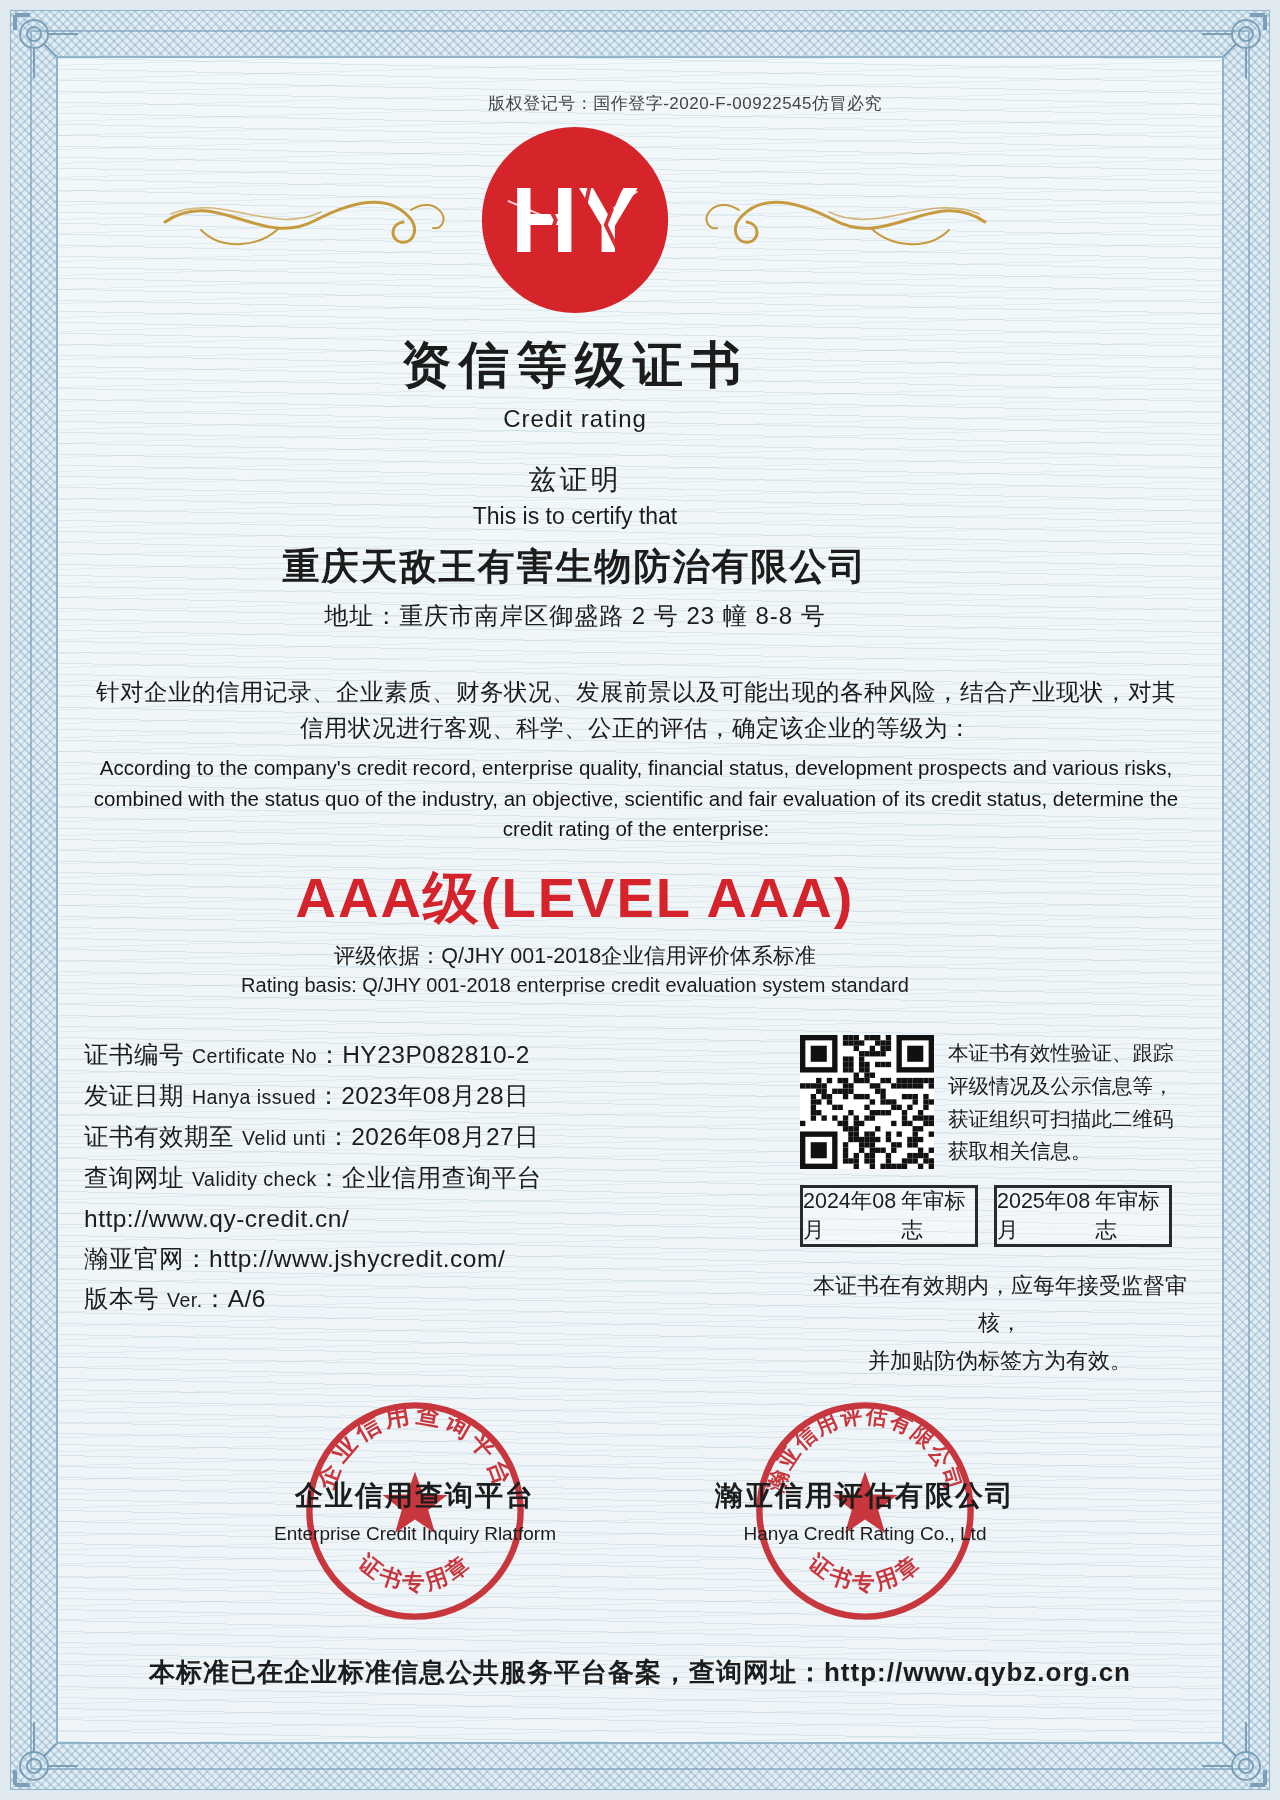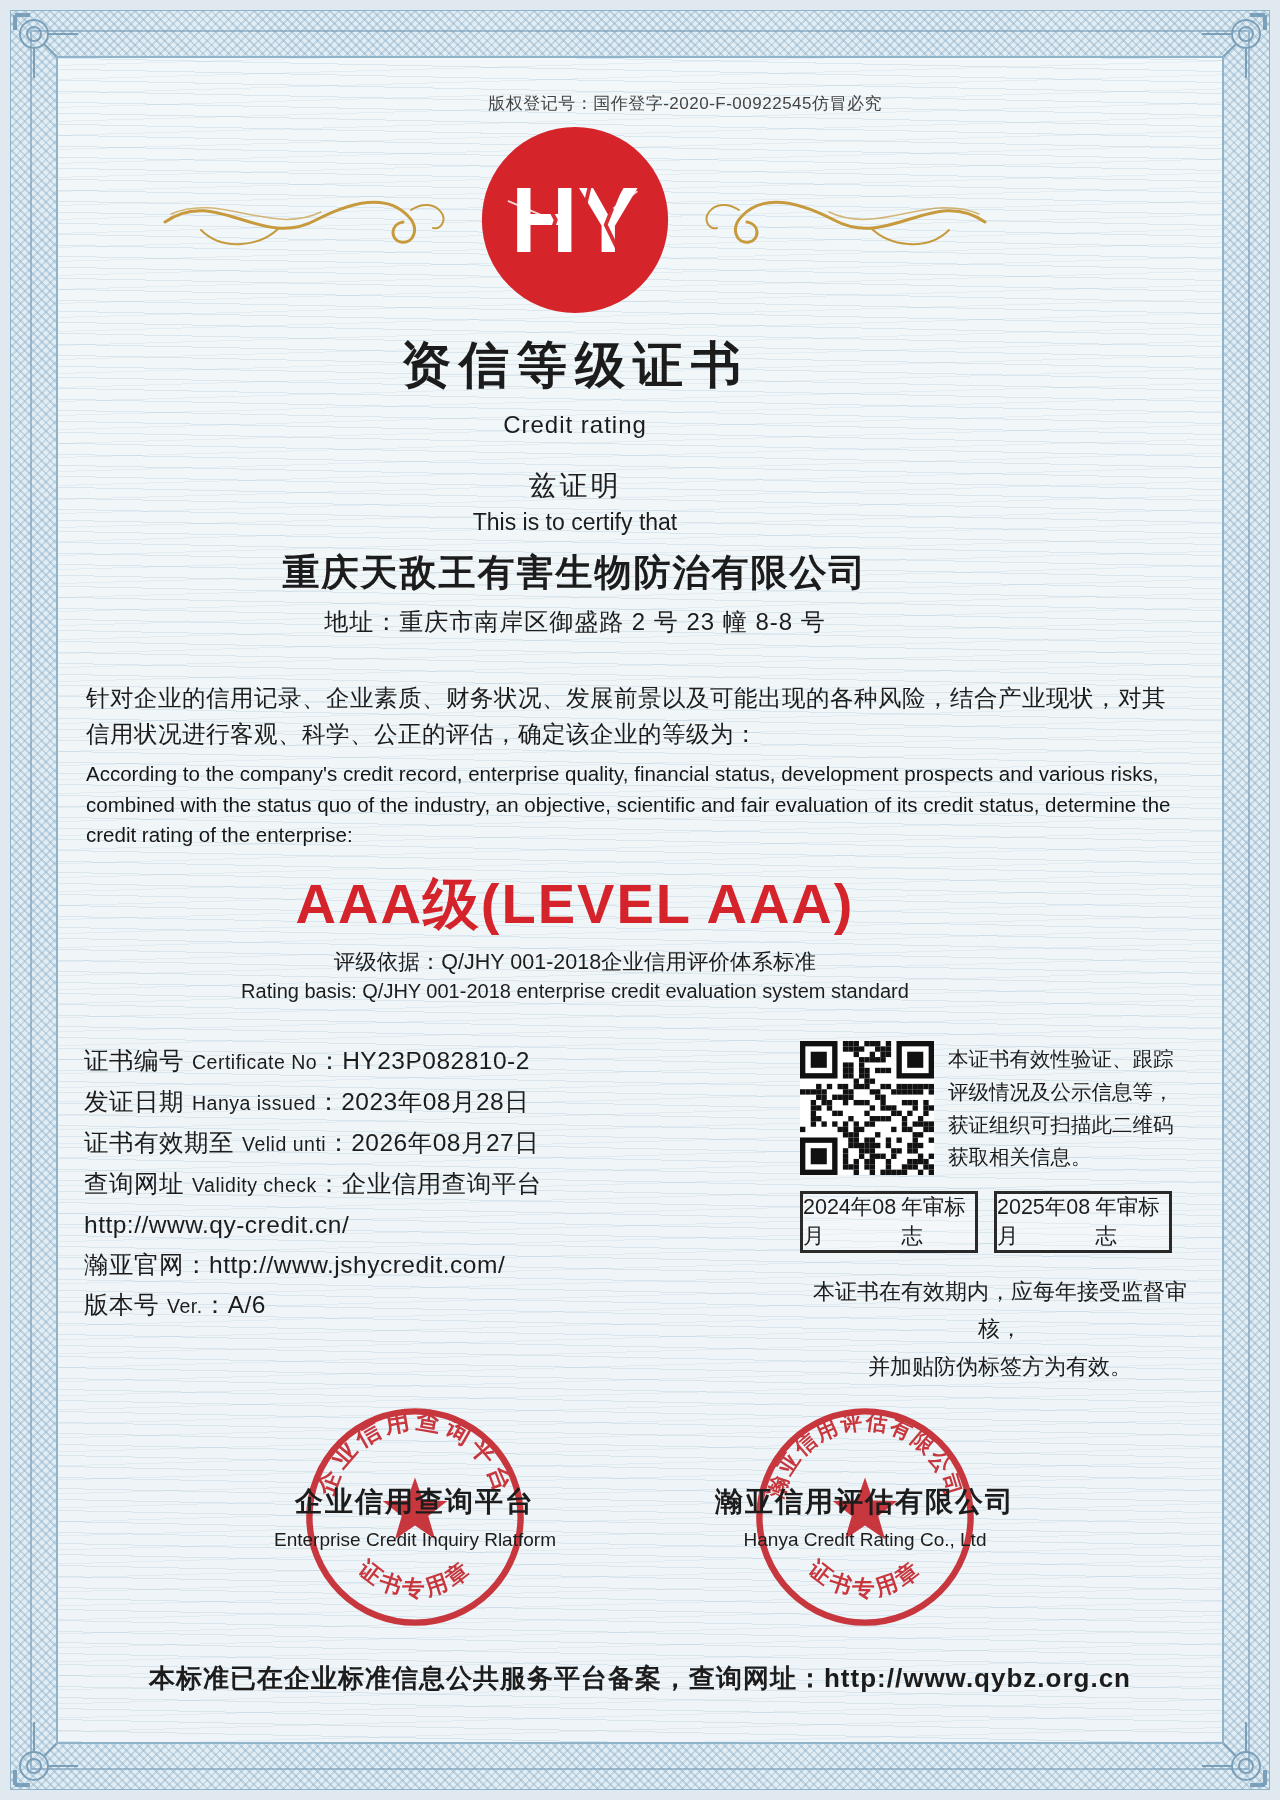--- a/index.html
+++ b/index.html
@@ -37,26 +37,26 @@
   .copyright{
     margin-top:34px;text-align:right;padding-right:340px;
     font-size:17px;color:#444;letter-spacing:.5px;
   }
   .main-col{padding-right:130px;text-align:center;}
   .logo-row{display:flex;align-items:center;justify-content:center;margin-top:2px;height:205px;gap:18px;}
   .flourish{width:300px;height:80px;flex:0 0 auto;}
   .flourish.right{transform:scaleX(-1);}
   .logo{width:192px;height:192px;flex:0 0 auto;}
   .title-cn{font-size:50px;font-weight:bold;letter-spacing:8px;margin-top:10px;}
-  .title-en{font-size:24px;margin-top:12px;letter-spacing:1px;}
+  .title-en{font-size:24px;margin-top:6px;letter-spacing:1px;}
   .certify-cn{font-size:28px;margin-top:28px;letter-spacing:3px;}
   .certify-en{font-size:23px;margin-top:4px;}
   .company{font-size:37px;font-weight:bold;margin-top:12px;letter-spacing:2px;}
   .code,.addr{font-size:24px;margin-top:8px;letter-spacing:1px;}
-  .paragraph{margin:42px 36px 0 28px;text-align:left;}
+  .paragraph{margin:42px 36px 0 28px;text-align:center;}
   .para-cn{font-size:23.5px;line-height:1.55;letter-spacing:.5px;}
   .para-en{font-size:20.5px;line-height:1.5;margin-top:6px;color:#161616;}
   .rating-line{font-size:56px;font-weight:bold;color:#d5232b;margin-top:16px;letter-spacing:2px;}
   .basis-cn{font-size:21.5px;margin-top:4px;}
   .basis-en{font-size:20px;margin-top:4px;}
   
   .details-row{display:flex;margin:38px 22px 0 26px;}
   .details-left{flex:1 1 auto;text-align:left;}
   .d-line{font-size:24.5px;line-height:40px;letter-spacing:.5px;white-space:nowrap;}
   .d-en{font-size:19.5px;margin-left:8px;}

